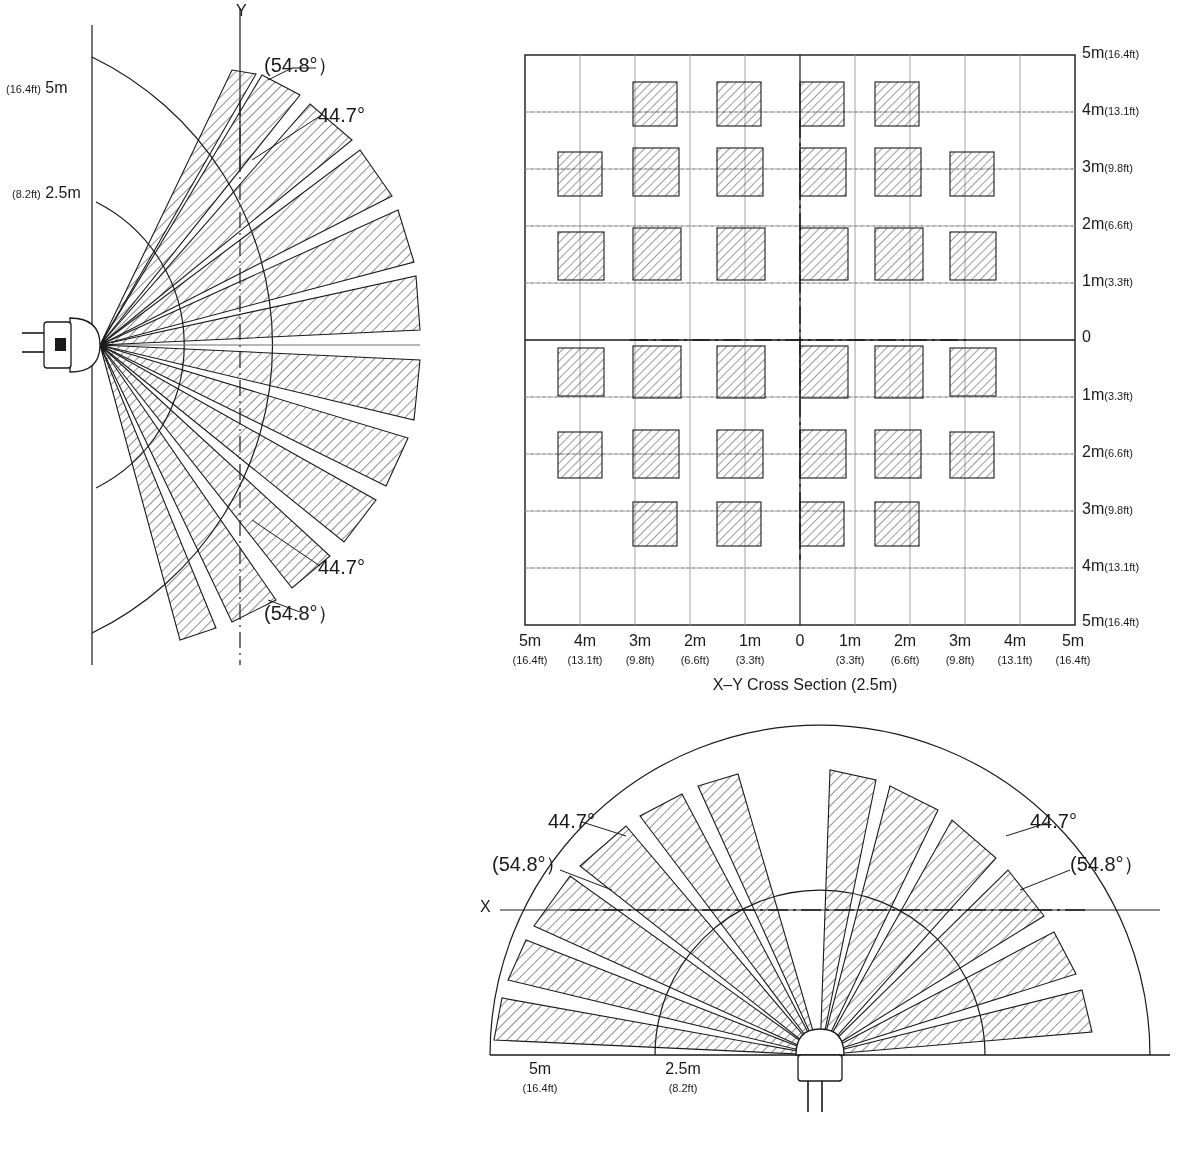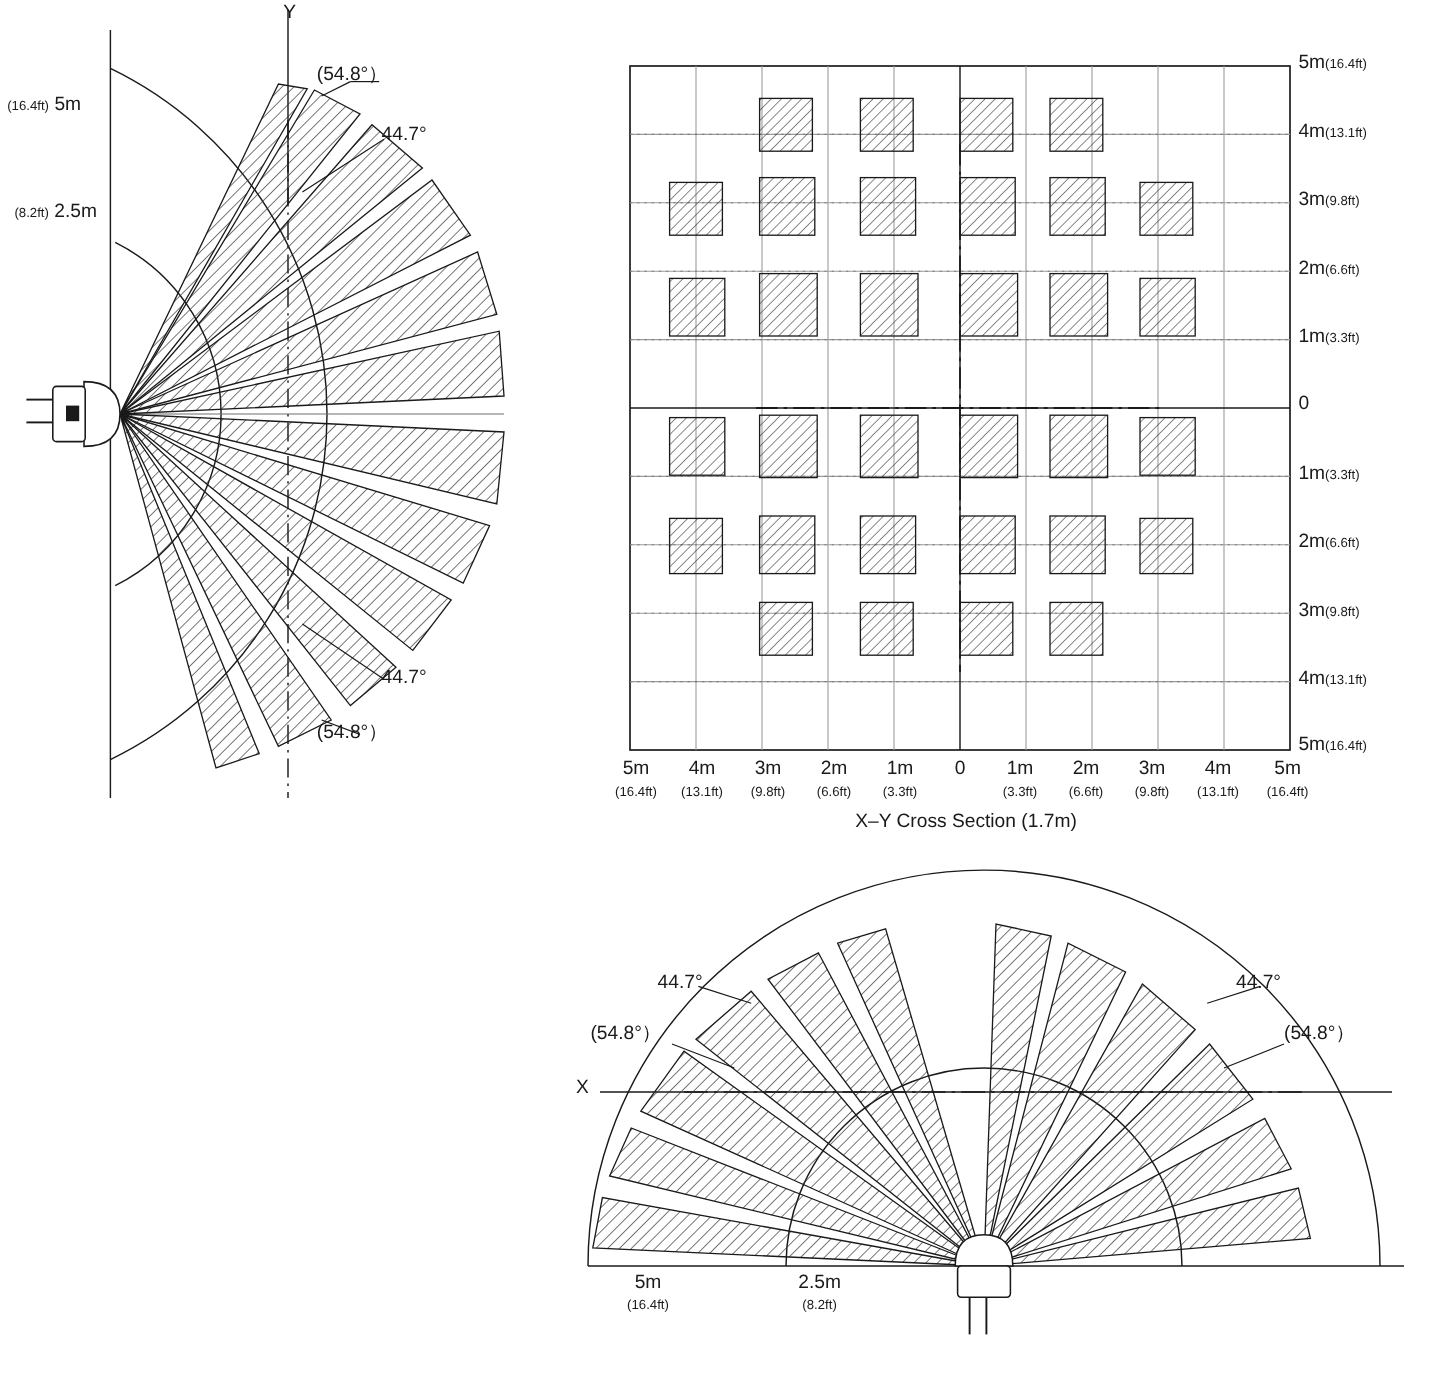--- a/index.html
+++ b/index.html
@@ -11,21 +11,21 @@
     position:relative;
     overflow:hidden;
   }
   .stage{position:absolute;left:0;top:0;width:1202px;height:1151px;}
   .panel{position:absolute;}
   svg{display:block;overflow:visible;}
   .lbl{position:absolute;white-space:nowrap;line-height:1.1;}
   .lbl .big{font-size:16px;}
   .lbl .small{font-size:11px;}
   .cap{font-size:16px;}
-  .ang{font-size:16px;}
+  .ang{font-size:20px;}
 </style>
 </head>
 <body>
 
 <div class="stage">
 
   <div class="panel" style="left:0;top:0;width:470px;height:690px;">
 
     <svg width="470" height="690" viewBox="0 0 470 690">
       <defs>
@@ -84,21 +84,21 @@
 
     <div class="lbl" style="left:236px;top:2px;">
       <span class="big">Y</span>
     </div>
 
     <div class="lbl" style="left:6px;top:42px;margin-top:37px;">
       <span class="small">(16.4ft)</span>
       <span class="big">5m</span>
     </div>
 
-    <div class="lbl" style="left:12px;top:168px;">
+    <div class="lbl" style="left:12px;top:184px;">
       <span class="small">(8.2ft)</span>
       <span class="big">2.5m</span>
     </div>
 
     <div class="lbl" style="left:264px;top:54px;">
       <span class="ang">(54.8°）</span>
     </div>
     <div class="lbl" style="left:318px;top:104px;">
       <span class="ang">44.7°</span>
     </div>
@@ -216,21 +216,21 @@
     <div class="lbl" style="left:203px;top:632px;text-align:center;width:44px;"><span class="big">2m</span><br><span class="small">(6.6ft)</span></div>
     <div class="lbl" style="left:258px;top:632px;text-align:center;width:44px;"><span class="big">1m</span><br><span class="small">(3.3ft)</span></div>
     <div class="lbl" style="left:313px;top:632px;text-align:center;width:34px;"><span class="big">0</span></div>
     <div class="lbl" style="left:358px;top:632px;text-align:center;width:44px;"><span class="big">1m</span><br><span class="small">(3.3ft)</span></div>
     <div class="lbl" style="left:413px;top:632px;text-align:center;width:44px;"><span class="big">2m</span><br><span class="small">(6.6ft)</span></div>
     <div class="lbl" style="left:468px;top:632px;text-align:center;width:44px;"><span class="big">3m</span><br><span class="small">(9.8ft)</span></div>
     <div class="lbl" style="left:523px;top:632px;text-align:center;width:44px;"><span class="big">4m</span><br><span class="small">(13.1ft)</span></div>
     <div class="lbl" style="left:578px;top:632px;text-align:center;width:50px;"><span class="big">5m</span><br><span class="small">(16.4ft)</span></div>
 
     <div class="lbl" style="left:195px;top:676px;width:280px;text-align:center;">
-      <span class="cap">X–Y Cross Section (1.7m)</span>
+      <span class="cap">X–Y Cross Section (2.5m)</span>
     </div>
   </div>
 
   <div class="panel" style="left:430px;top:740px;width:772px;height:411px;">
 
     <svg width="772" height="411" viewBox="0 0 772 411">
       <defs>
         <pattern id="hatchB" width="7" height="7" patternUnits="userSpaceOnUse" patternTransform="rotate(45)">
           <line x1="0" y1="0" x2="0" y2="7" stroke="#333" stroke-width="1.1"></line>
         </pattern>

